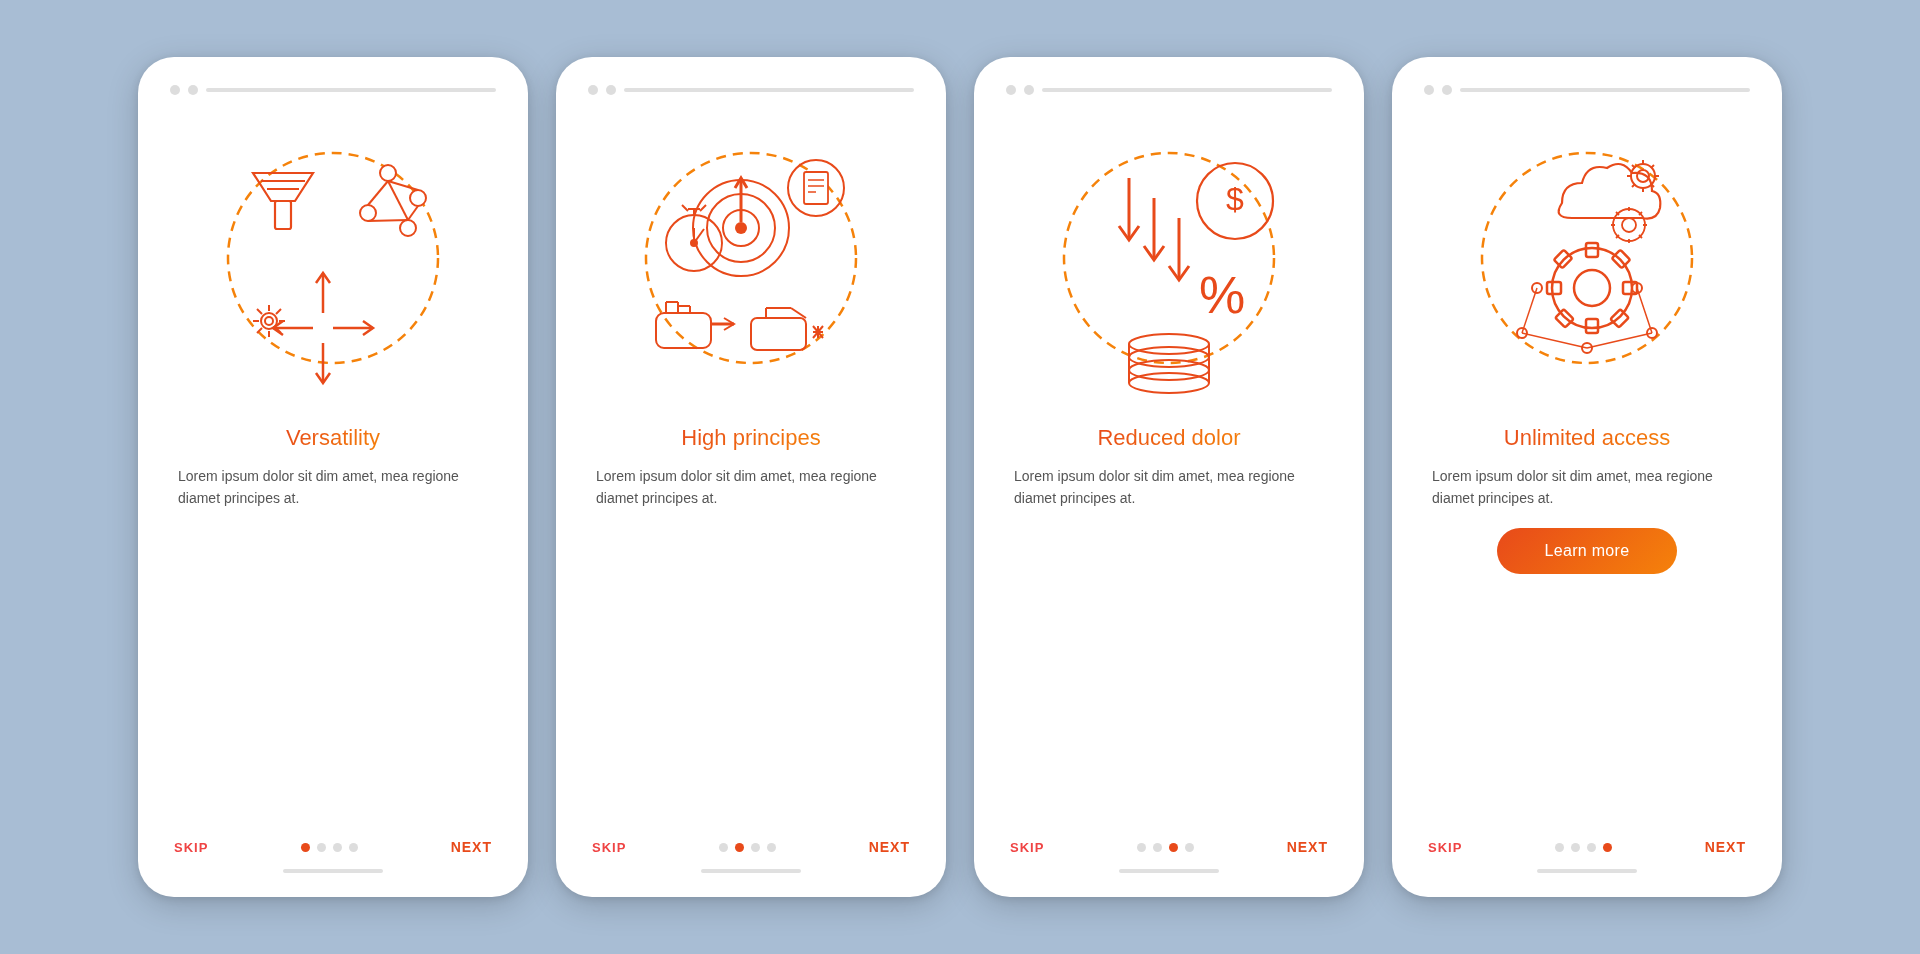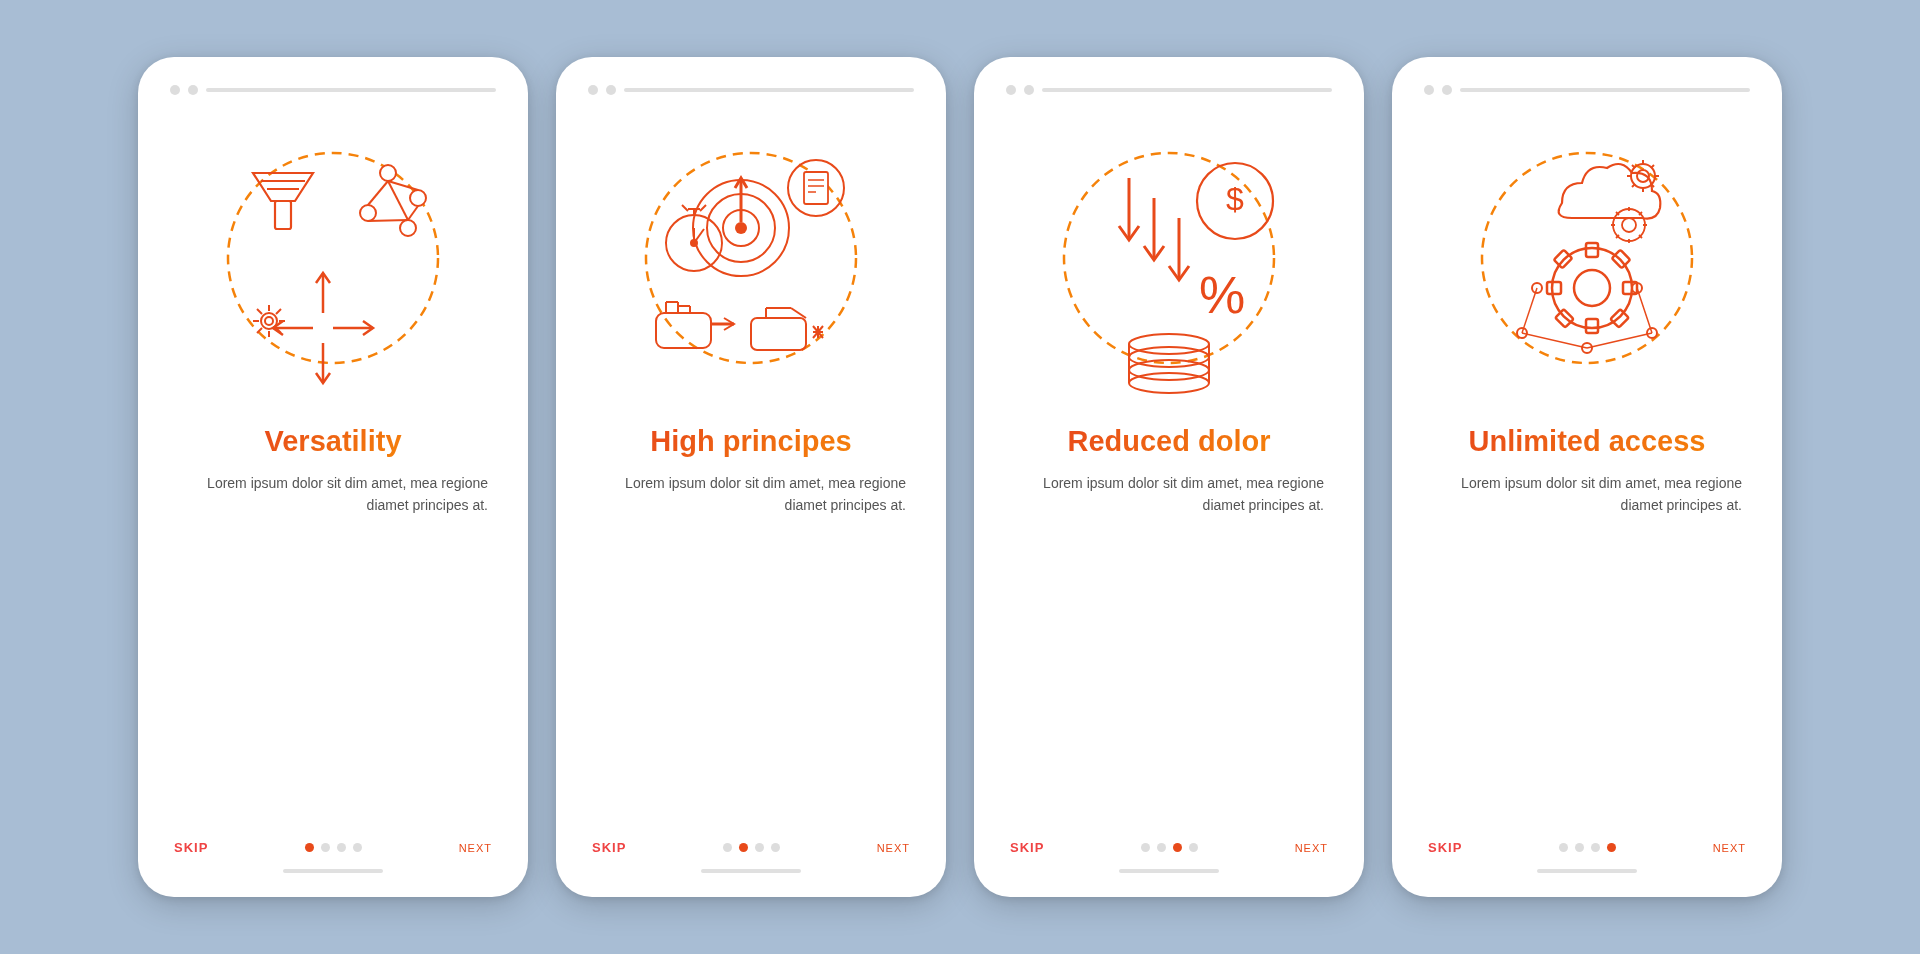--- a/index.html
+++ b/index.html
@@ -59,34 +59,34 @@
 
     
     .illustration {
       width: 280px;
       height: 300px;
       position: relative;
       margin-bottom: 12px;
     }
 
     .card-title {
-      font-size: 29px;
-      font-weight: 700;
+      font-size: 22px;
+      font-weight: 400;
       text-align: left;
       margin-bottom: 14px;
       background: linear-gradient(135deg, #e84a1a, #f5820a);
       -webkit-background-clip: text;
       -webkit-text-fill-color: transparent;
       background-clip: text;
     }
 
     .card-description {
       font-size: 14px;
       color: #555;
-      text-align: right;
+      text-align: left;
       line-height: 1.6;
       margin-bottom: 18px;
       padding: 0 8px;
     }
 
     .learn-more-btn {
       background: linear-gradient(135deg, #e84a1a, #f5820a);
       color: white;
       border: none;
       border-radius: 28px;
@@ -108,22 +108,22 @@
     }
 
     .skip-label {
       font-size: 13px;
       font-weight: 600;
       color: #ef4444;
       letter-spacing: 1px;
     }
 
     .next-label {
-      font-size: 11px;
-      font-weight: 400;
+      font-size: 14px;
+      font-weight: 700;
       color: #e84a1a;
       letter-spacing: 1px;
     }
 
     .dots-nav {
       display: flex;
       gap: 7px;
       align-items: center;
     }
 
@@ -454,20 +454,21 @@
         <line x1="90" y1="175" x2="75" y2="220" stroke="#e84a1a" stroke-width="1.5"></line>
         <line x1="190" y1="175" x2="205" y2="220" stroke="#e84a1a" stroke-width="1.5"></line>
         <line x1="75" y1="220" x2="140" y2="235" stroke="#e84a1a" stroke-width="1.5"></line>
         <line x1="205" y1="220" x2="140" y2="235" stroke="#e84a1a" stroke-width="1.5"></line>
       </svg>
     </div>
 
     <div class="card-title">Unlimited access</div>
     <div class="card-description">Lorem ipsum dolor sit dim amet, mea regione diamet principes at.</div>
 
+    <button class="learn-more-btn">Learn more</button>
 
     <div class="bottom-nav">
       <span class="skip-label">SKIP</span>
       <div class="dots-nav">
         <div class="nav-dot"></div>
         <div class="nav-dot"></div>
         <div class="nav-dot"></div>
         <div class="nav-dot active"></div>
       </div>
       <span class="next-label">NEXT</span>

